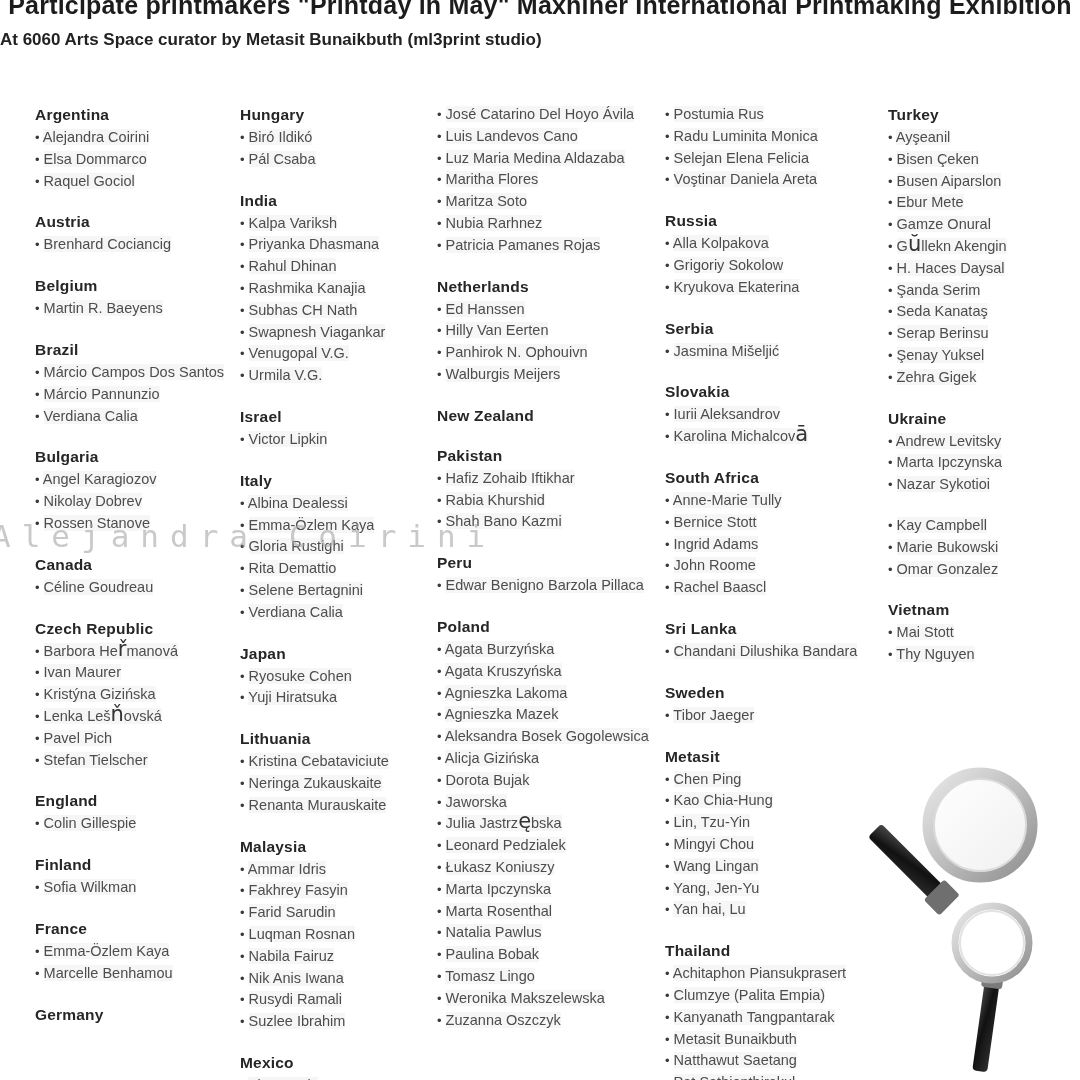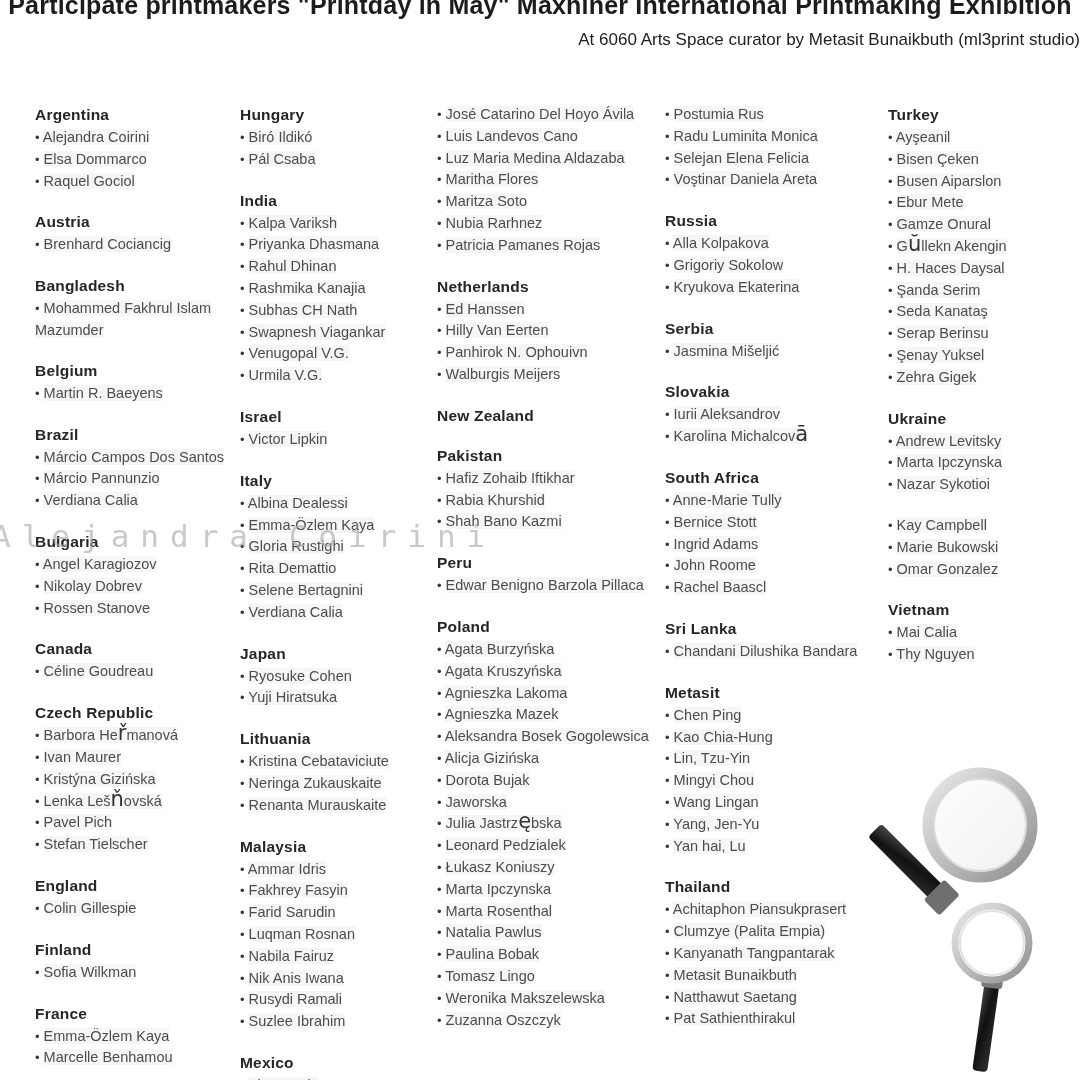--- a/index.html
+++ b/index.html
@@ -12,21 +12,21 @@
   .page{position:absolute;inset:0;}
 
   
   .title{
     position:absolute;top:-9px;left:0;width:1080px;
     text-align:center;font-size:25px;font-weight:700;color:#1c1c1c;
     letter-spacing:.2px;white-space:nowrap;
   }
   .subtitle{
     position:absolute;top:30px;left:0;width:1080px;
-    text-align:right;font-size:17px;font-weight:400;color:#222;
+    text-align:left;font-size:17px;font-weight:700;color:#222;
   }
 
   
   .columns{position:absolute;top:104px;left:0;width:1064px;height:988px;}
   .col{position:absolute;top:0;}
   .col:nth-child(1){left:35px;width:192px;}
   .col:nth-child(2){left:240px;width:182px;}
   .col:nth-child(3){left:437px;width:222px;}
   .col:nth-child(4){left:665px;width:212px;}
   .col:nth-child(5){left:888px;width:186px;}
@@ -66,24 +66,20 @@
       <div class="col">
         <div class="group">
           <div class="country">Argentina</div>
           <div class="name"><span class="bullet">•</span> <span class="nm">Alejandra Coirini</span></div>
           <div class="name"><span class="bullet">•</span> <span class="nm">Elsa Dommarco</span></div>
           <div class="name"><span class="bullet">•</span> <span class="nm">Raquel Gociol</span></div>
         </div>
         <div class="group">
           <div class="country">Austria</div>
           <div class="name"><span class="bullet">•</span> <span class="nm">Brenhard Cociancig</span></div>
-        </div>
-        <div class="group">
-          <div class="country">Bangladesh</div>
-          <div class="name"><span class="bullet">•</span> <span class="nm">Mohammed Fakhrul Islam Mazumder</span></div>
         </div>
         <div class="group">
           <div class="country">Belgium</div>
           <div class="name"><span class="bullet">•</span> <span class="nm">Martin R. Baeyens</span></div>
         </div>
         <div class="group">
           <div class="country">Brazil</div>
           <div class="name"><span class="bullet">•</span> <span class="nm">Márcio Campos Dos Santos</span></div>
           <div class="name"><span class="bullet">•</span> <span class="nm">Márcio Pannunzio</span></div>
           <div class="name"><span class="bullet">•</span> <span class="nm">Verdiana Calia</span></div>
@@ -261,20 +257,24 @@
           <div class="name"><span class="bullet">•</span> <span class="nm">Bernice Stott</span></div>
           <div class="name"><span class="bullet">•</span> <span class="nm">Ingrid Adams</span></div>
           <div class="name"><span class="bullet">•</span> <span class="nm">John Roome</span></div>
           <div class="name"><span class="bullet">•</span> <span class="nm">Rachel Baascl</span></div>
         </div>
         <div class="group">
           <div class="country">Sri Lanka</div>
           <div class="name"><span class="bullet">•</span> <span class="nm">Chandani Dilushika Bandara</span></div>
         </div>
         <div class="group">
+          <div class="country">Sweden</div>
+          <div class="name"><span class="bullet">•</span> <span class="nm">Tibor Jaeger</span></div>
+        </div>
+        <div class="group">
           <div class="country">Metasit</div>
           <div class="name"><span class="bullet">•</span> <span class="nm">Chen Ping</span></div>
           <div class="name"><span class="bullet">•</span> <span class="nm">Kao Chia-Hung</span></div>
           <div class="name"><span class="bullet">•</span> <span class="nm">Lin, Tzu-Yin</span></div>
           <div class="name"><span class="bullet">•</span> <span class="nm">Mingyi Chou</span></div>
           <div class="name"><span class="bullet">•</span> <span class="nm">Wang Lingan</span></div>
           <div class="name"><span class="bullet">•</span> <span class="nm">Yang, Jen-Yu</span></div>
           <div class="name"><span class="bullet">•</span> <span class="nm">Yan hai, Lu</span></div>
         </div>
         <div class="group">
@@ -309,21 +309,21 @@
           <div class="name"><span class="bullet">•</span> <span class="nm">Marta Ipczynska</span></div>
           <div class="name"><span class="bullet">•</span> <span class="nm">Nazar Sykotioi</span></div>
         </div>
         <div class="group">
           <div class="name"><span class="bullet">•</span> <span class="nm">Kay Campbell</span></div>
           <div class="name"><span class="bullet">•</span> <span class="nm">Marie Bukowski</span></div>
           <div class="name"><span class="bullet">•</span> <span class="nm">Omar Gonzalez</span></div>
         </div>
         <div class="group">
           <div class="country">Vietnam</div>
-          <div class="name"><span class="bullet">•</span> <span class="nm">Mai Calia</span></div>
+          <div class="name"><span class="bullet">•</span> <span class="nm">Mai Stott</span></div>
           <div class="name"><span class="bullet">•</span> <span class="nm">Thy Nguyen</span></div>
         </div>
       </div>
     </div>
 
   <div class="watermark">Alejandra Coirini</div>
 
   <div class="magnifiers">
     <svg width="260" height="330" viewBox="0 0 260 330">
       <defs>

